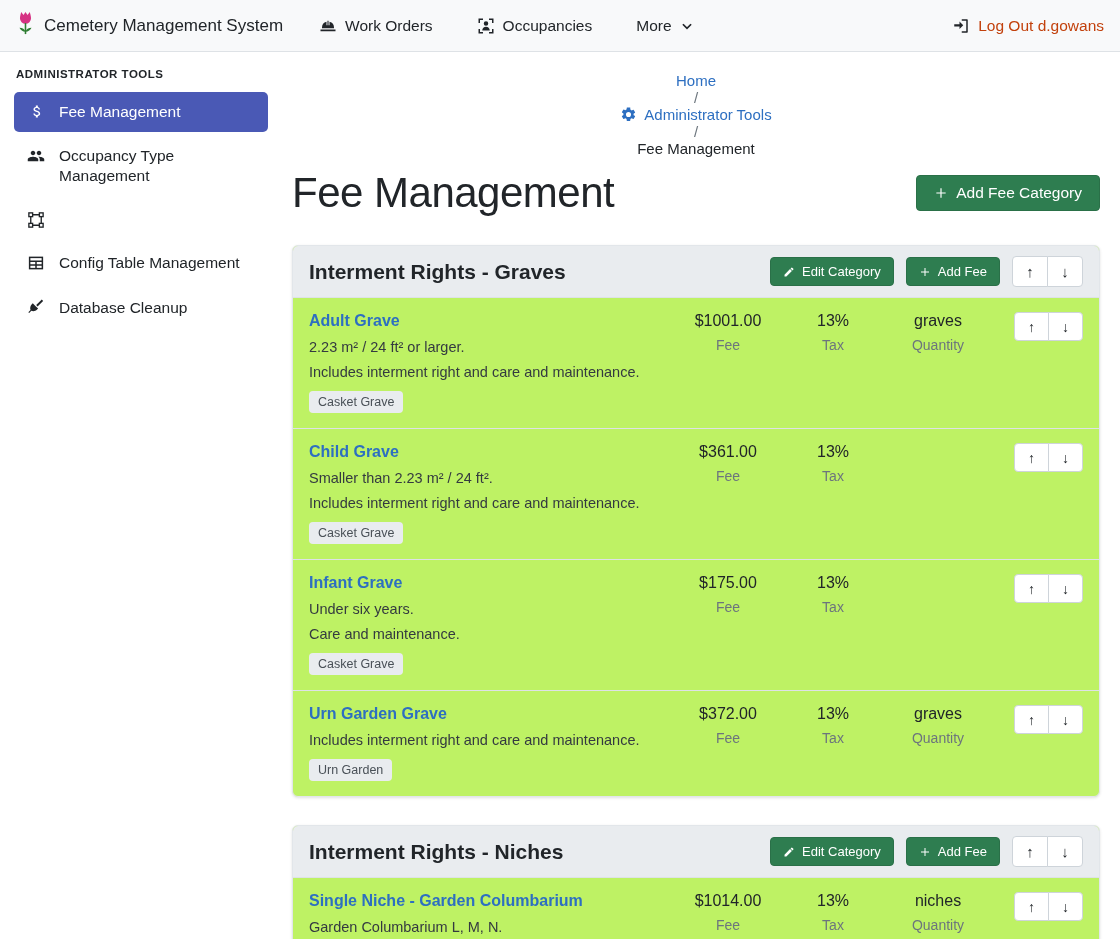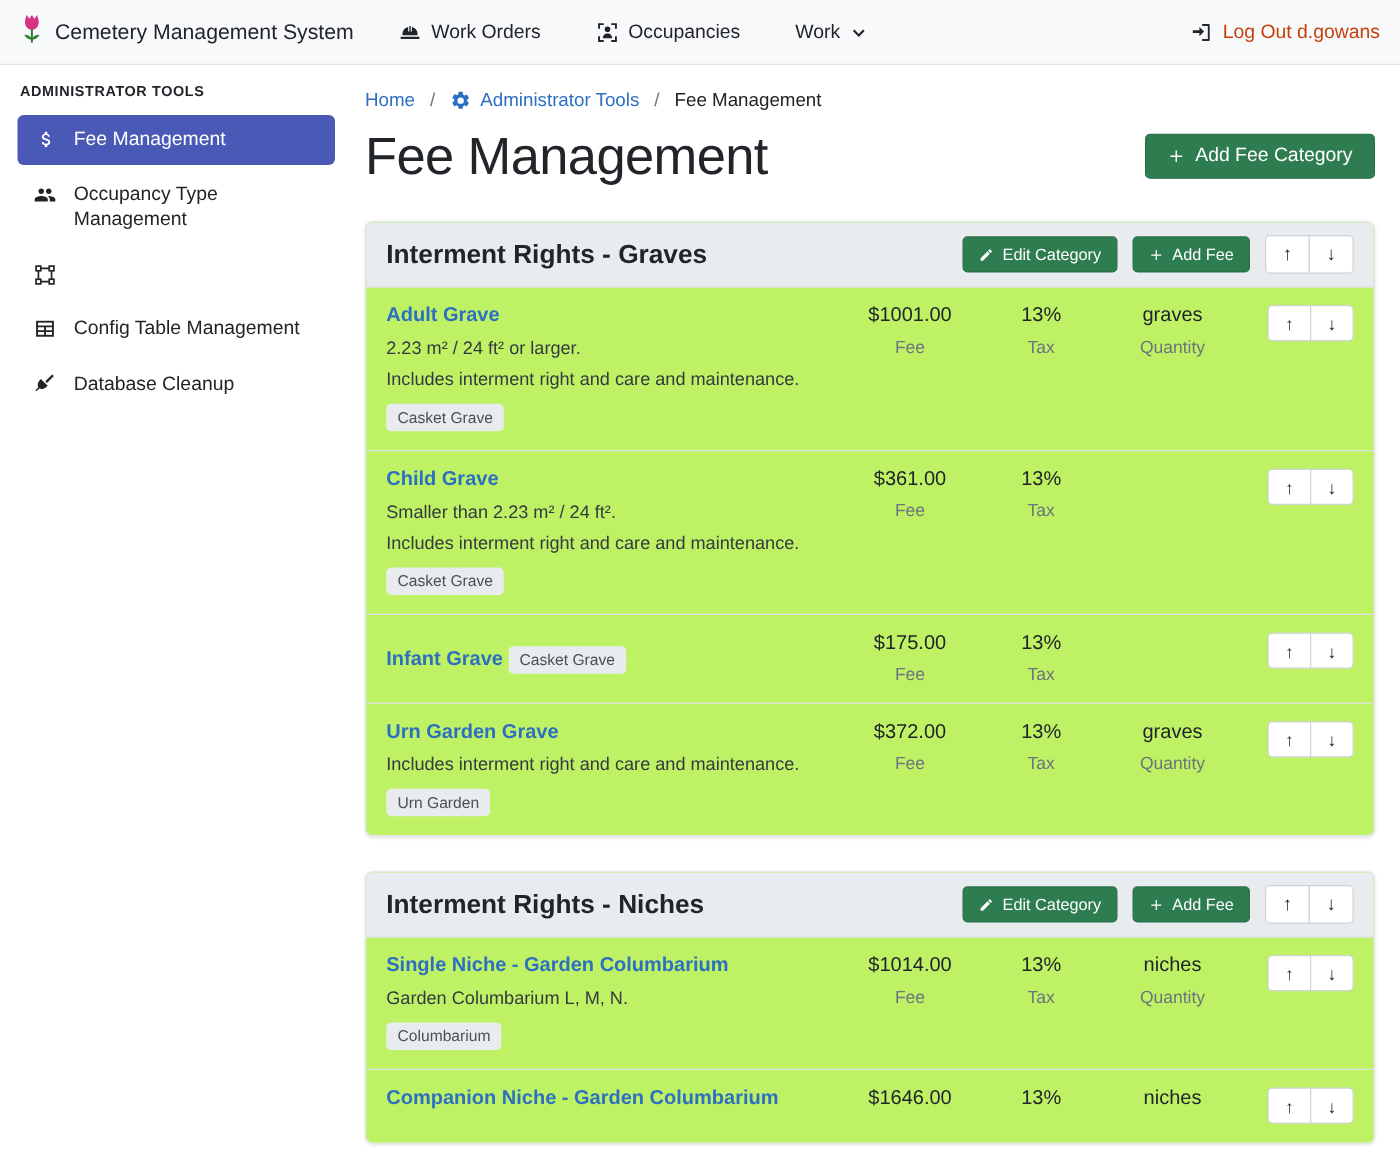--- a/index.html
+++ b/index.html
@@ -36,21 +36,21 @@
     padding: 10px 12px; border-radius: 5px;
     font-size: 15.5px; color: #212529; cursor: pointer; margin-bottom: 4px;
     line-height: 1.3;
   }
   .side-item .ico { width: 20px; flex: 0 0 20px; display: inline-flex; justify-content: center; margin-top: 1px; }
   .side-item.active { background: #4a59b5; color: #fff; font-weight: 400; }
 
   .main { flex: 1; padding: 14px 20px 0 12px; min-width: 0; }
 
   
-  .breadcrumb { display: flex; align-items: center; gap: 12px; font-size: 15px; margin: 6px 0 10px; }
+  .breadcrumb { display: flex; align-items: center; font-size: 15px; margin: 6px 0 10px; flex-direction: column; }
   .breadcrumb a { color: #2d6fc1; display: flex; align-items: center; gap: 7px; cursor: pointer; }
   .breadcrumb .sep { color: #6c757d; }
   .breadcrumb .current { color: #212529; }
   .breadcrumb .ico { display: inline-flex; color: #2d6fc1; }
 
   
   .title-row { display: flex; align-items: center; justify-content: space-between; margin: 12px 0 28px; }
   .page-title { font-size: 42px; font-weight: 500; color: #212529; letter-spacing: -0.5px; }
 
   
@@ -131,21 +131,21 @@
     </a>
     <a class="nav-link">
       <span class="ico">
         <svg width="18" height="18" viewBox="0 0 24 24">
             <path fill="currentColor" d="M4 4h4V2H2v6h2V4zm16 0v4h2V2h-6v2h4zM4 20v-4H2v6h6v-2H4zm16 0h-4v2h6v-6h-2v4zm-8-8.5a3 3 0 1 0 0-6 3 3 0 0 0 0 6zM7 18c0-2.76 2.24-5 5-5s5 2.24 5 5H7z"></path>
           </svg>
       </span>
       <span>Occupancies</span>
     </a>
     <a class="nav-link">
-      <span>Work</span>
+      <span>More</span>
       <span class="ico">
         <svg width="14" height="14" viewBox="0 0 24 24">
             <path fill="none" stroke="currentColor" stroke-width="3" d="M5 9l7 7 7-7"></path>
           </svg>
       </span>
     </a>
   </nav>
   <a class="logout">
     <span class="ico">
       <svg width="18" height="18" viewBox="0 0 24 24">
@@ -326,20 +326,24 @@
                 </button>
       <button class="btn-arrow">
                   <span>↓</span>
                 </button>
     </div>
   </div>
 
   <div class="fee-row">
     <div class="fee-main">
       <a class="fee-name">Infant Grave</a>
+      <div>
+                  <div class="fee-desc">Under six years.</div>
+                  <div class="fee-desc">Care and maintenance.</div>
+                </div>
       <span class="fee-tag">Casket Grave</span>
     </div>
     <div class="fee-col">
       <div class="val">$175.00</div>
       <div class="lbl">Fee</div>
     </div>
     <div class="fee-col">
       <div class="val">13%</div>
       <div class="lbl">Tax</div>
     </div>

